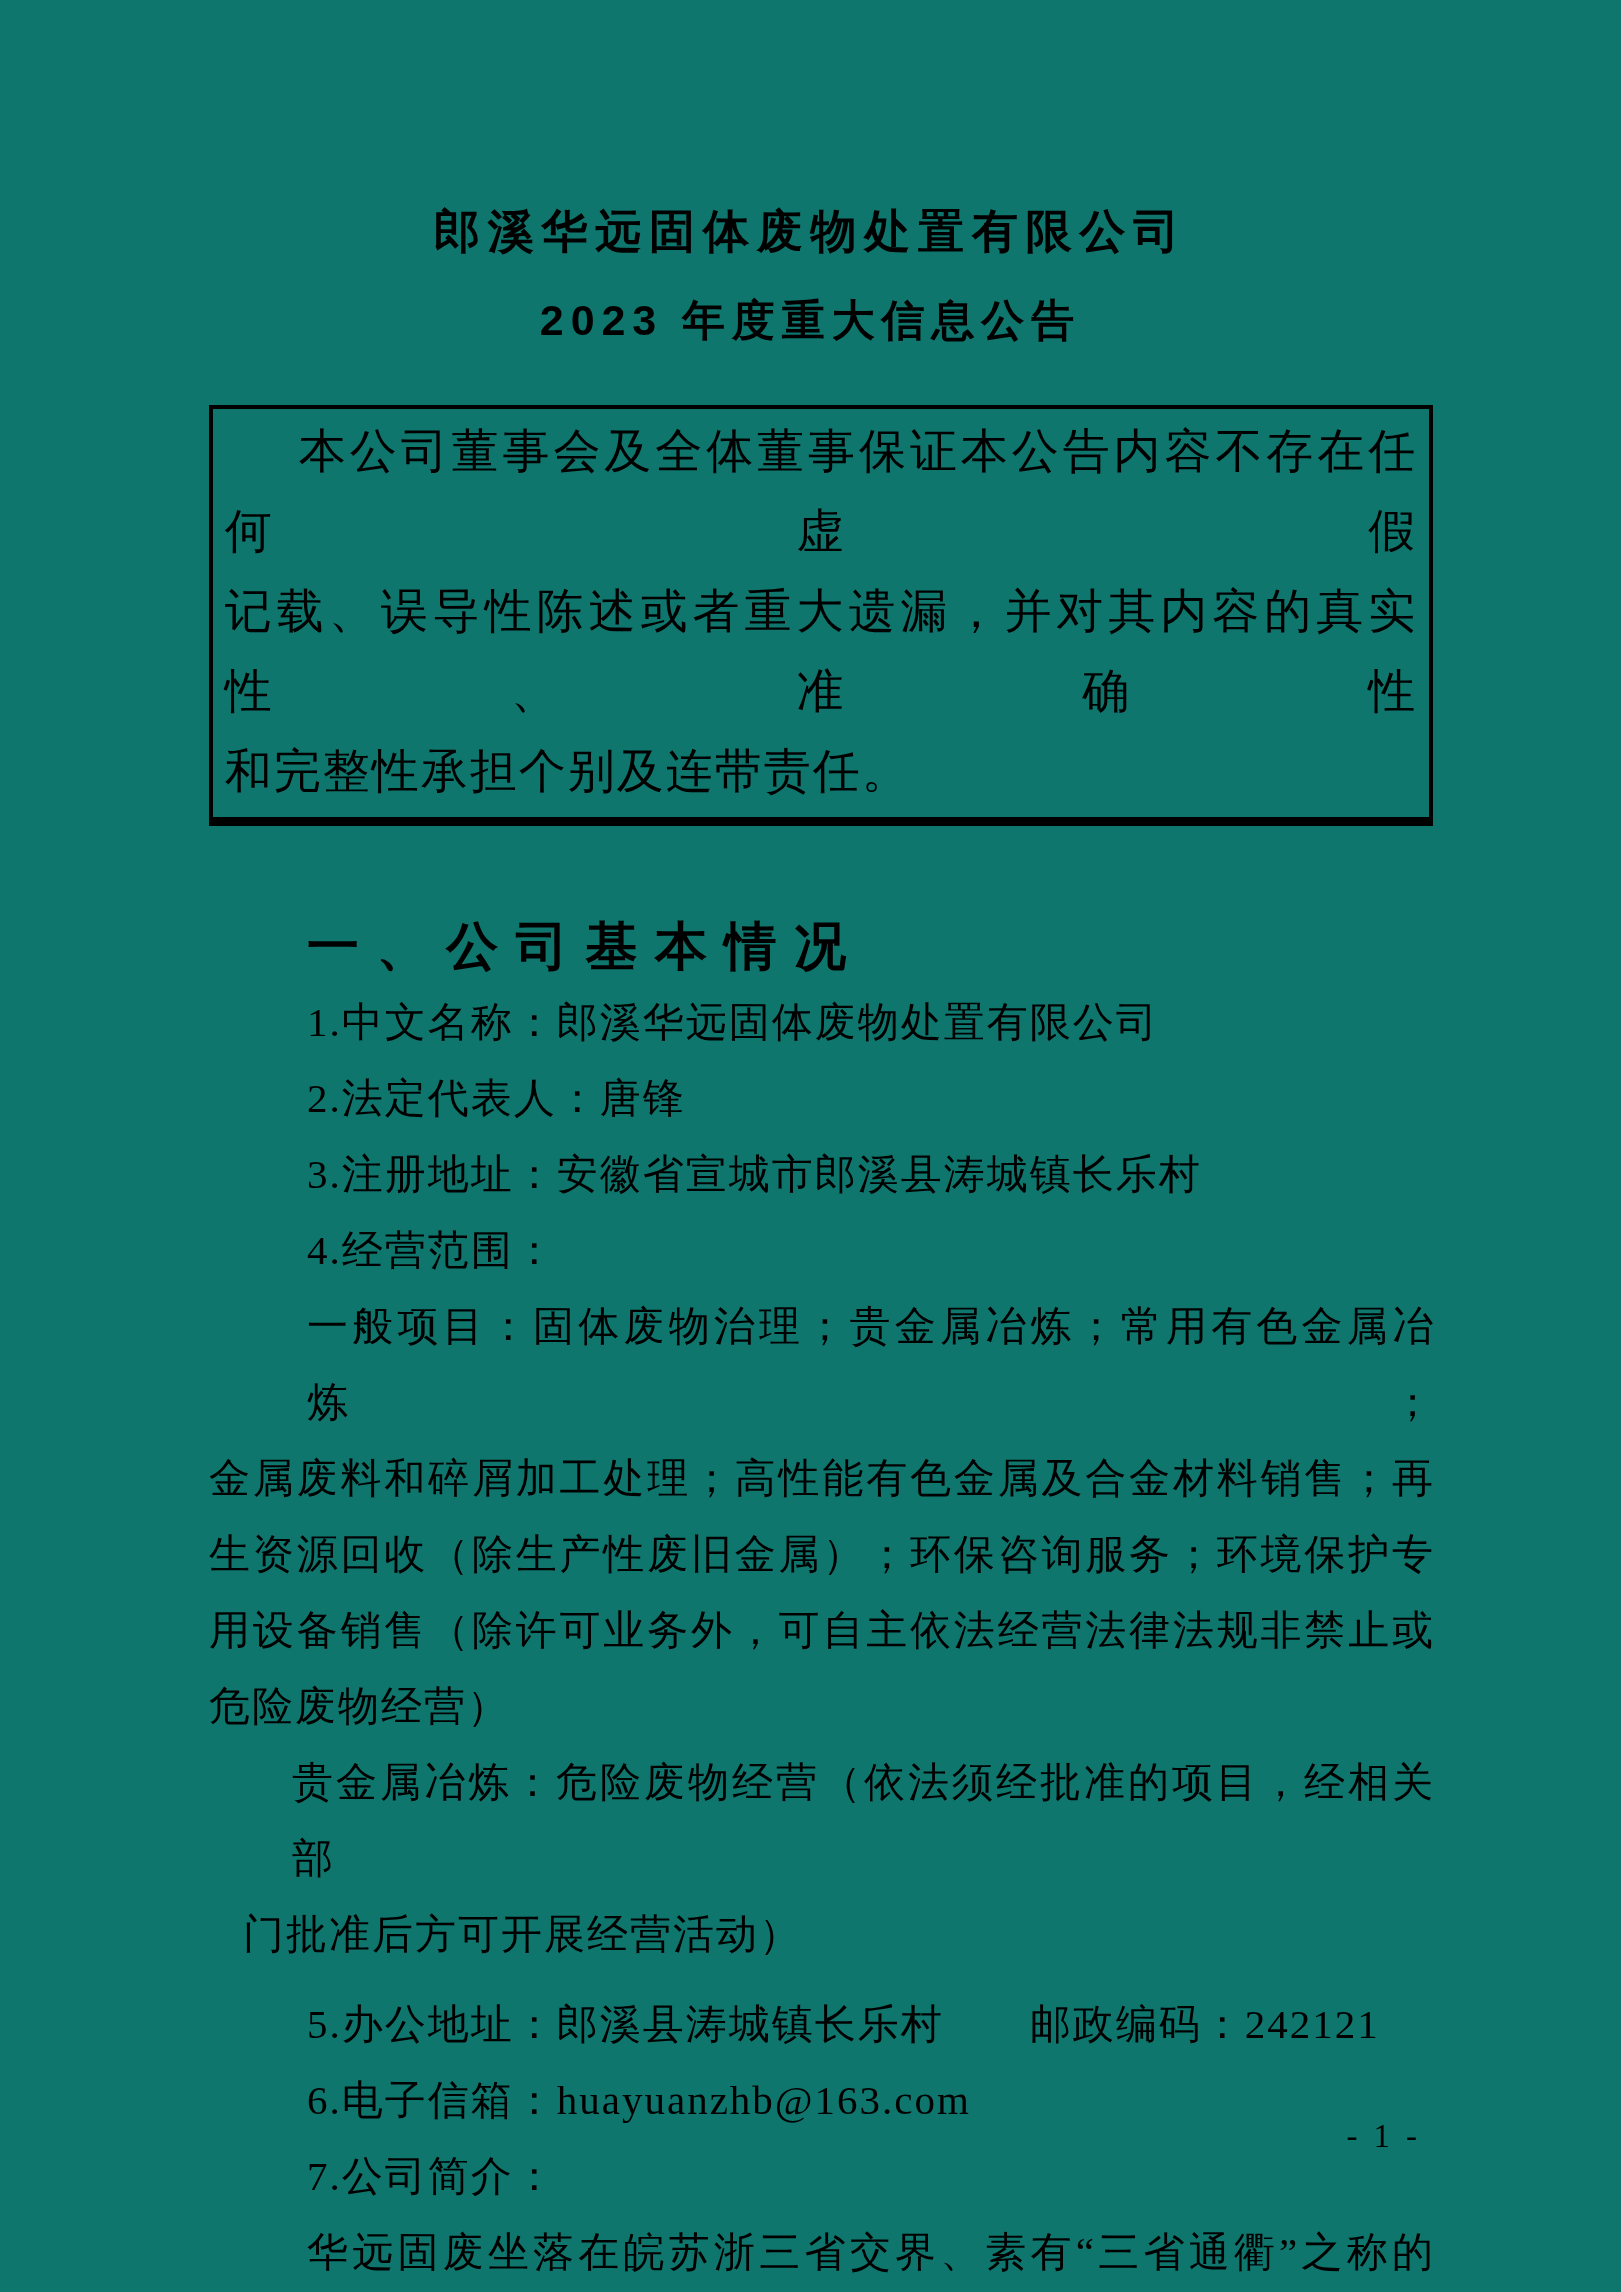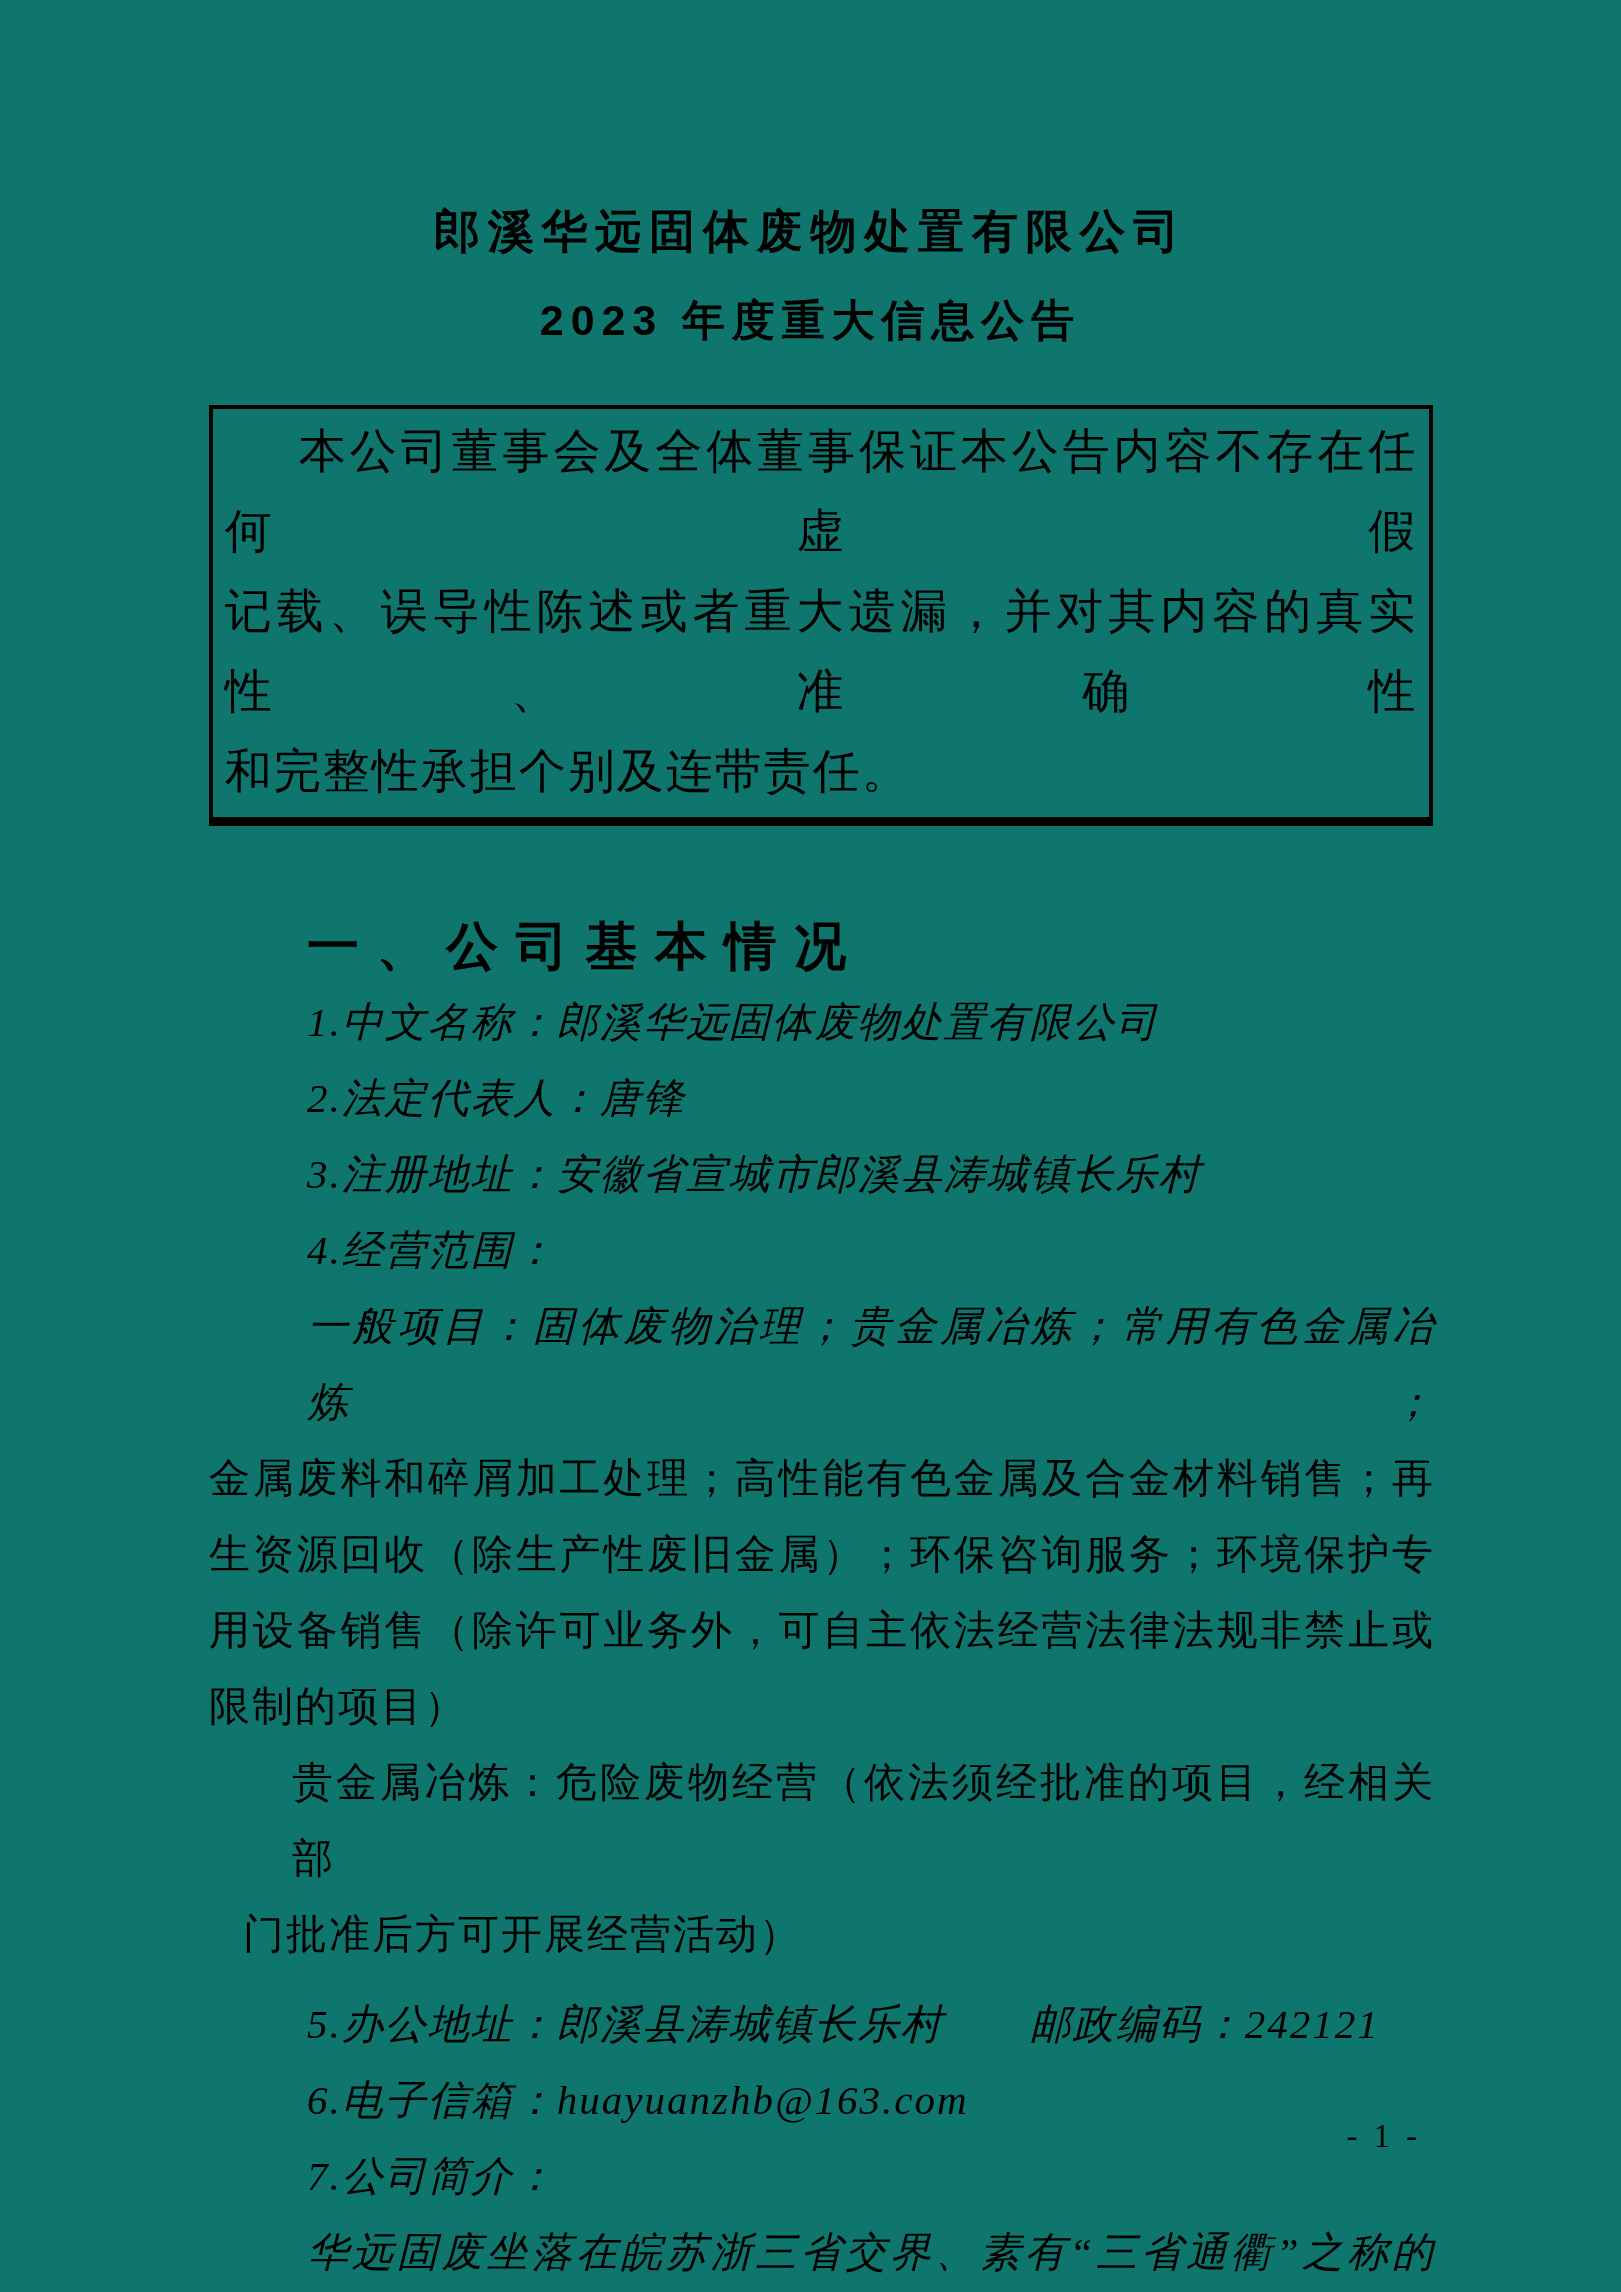--- a/index.html
+++ b/index.html
@@ -37,21 +37,21 @@
     font-size:41px;letter-spacing:2px;
   }
   .sec-heading{
     margin:82px 0 0 98px;
     font-family:"Liberation Sans","DejaVu Sans",sans-serif;
     font-weight:700;font-size:52px;letter-spacing:17.6px;
     line-height:76px;
   }
   .bline{line-height:76px;text-align:justify;}
   .bline.fill{text-align-last:justify;}
-  .ind-item{padding-left:98px;font-style:italic;}
+  .ind-item{padding-left:98px;}
   .ind-abbr{padding-left:224px;}
   .ind-xu{padding-left:83px;}
   .ind-men{padding-left:34px;}
   .gap-top{margin-top:13.7px;}
   .page-number{
     position:absolute;top:2120px;right:200px;
     font-size:33px;letter-spacing:3.9px;line-height:1;
   }
 </style>
 </head>
@@ -72,21 +72,21 @@
     <h3 class="sec-heading">一、公司基本情况</h3>
 
     <div class="bline ind-item">1.中文名称：郎溪华远固体废物处置有限公司</div>
     <div class="bline ind-item">2.法定代表人：唐锋</div>
     <div class="bline ind-item">3.注册地址：安徽省宣城市郎溪县涛城镇长乐村</div>
     <div class="bline ind-item">4.经营范围：</div>
     <div class="bline ind-item fill">一般项目：固体废物治理；贵金属冶炼；常用有色金属冶炼；</div>
     <div class="bline fill">金属废料和碎屑加工处理；高性能有色金属及合金材料销售；再</div>
     <div class="bline fill">生资源回收（除生产性废旧金属）；环保咨询服务；环境保护专</div>
     <div class="bline fill">用设备销售（除许可业务外，可自主依法经营法律法规非禁止或</div>
-    <div class="bline">限制的项目）</div>
+    <div class="bline">危险废物经营）</div>
     <div class="bline ind-xu fill">贵金属冶炼：危险废物经营（依法须经批准的项目，经相关部</div>
     <div class="bline ind-men">门批准后方可开展经营活动）</div>
     <div class="bline ind-item gap-top">5.办公地址：郎溪县涛城镇长乐村　　邮政编码：242121</div>
     <div class="bline ind-item">6.电子信箱：huayuanzhb@163.com</div>
     <div class="bline ind-item">7.公司简介：</div>
     <div class="bline ind-item fill">华远固废坐落在皖苏浙三省交界、素有“三省通衢”之称的</div>
   </div>
 
   <div class="page-number">- 1 -</div>
 

